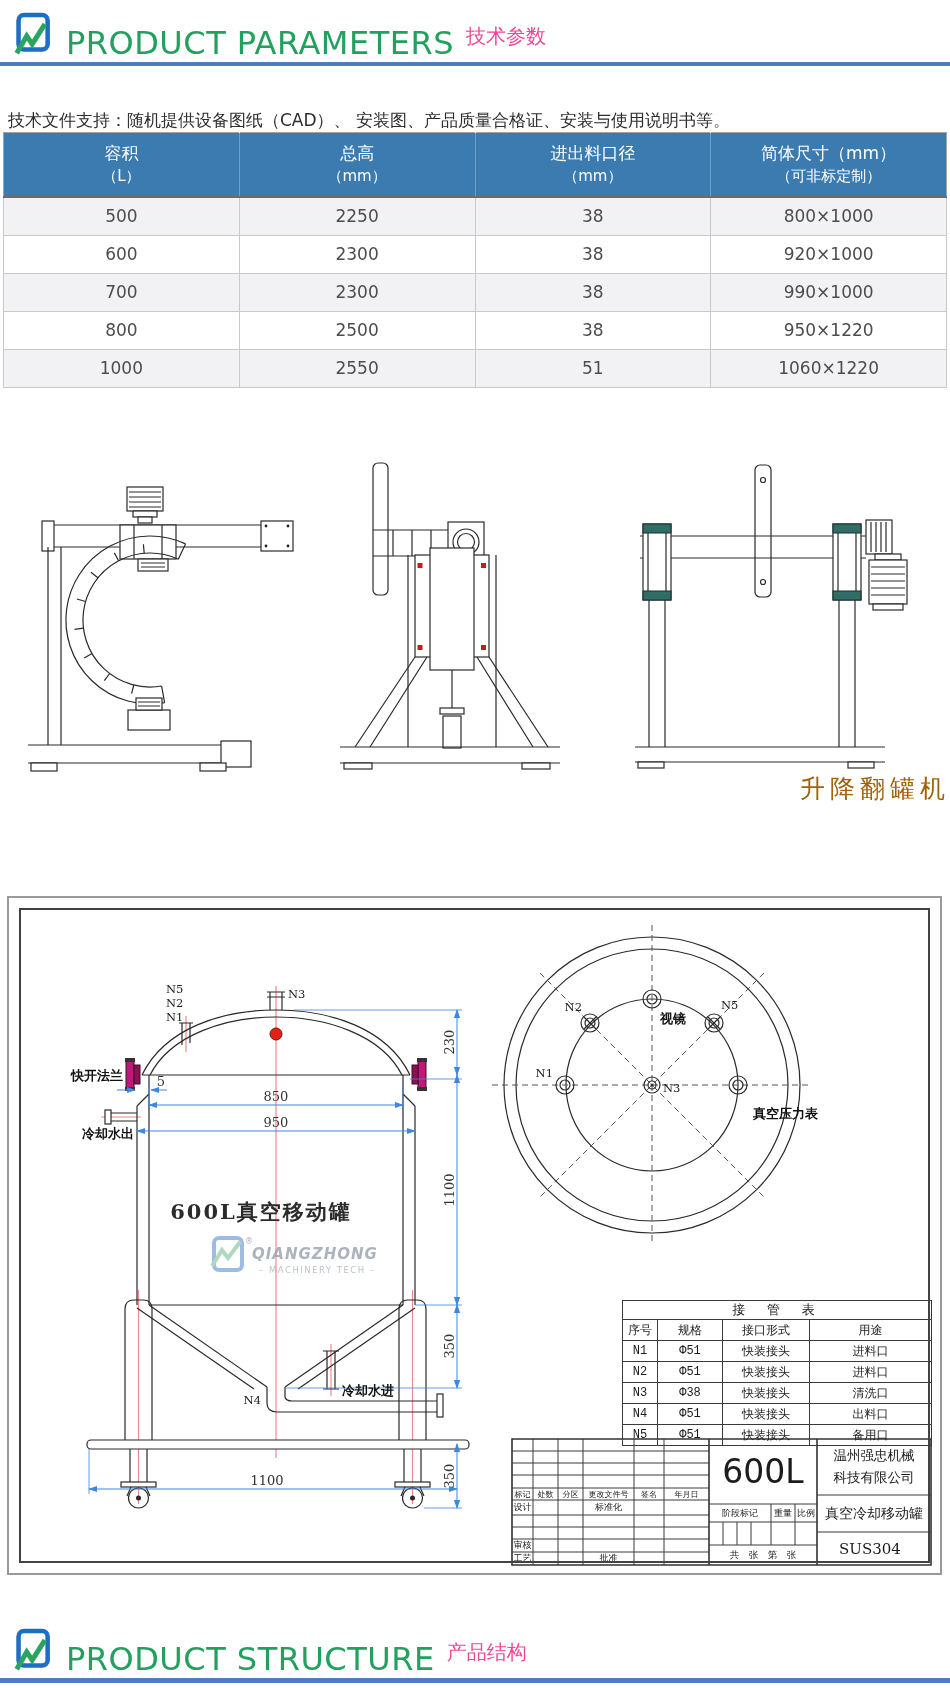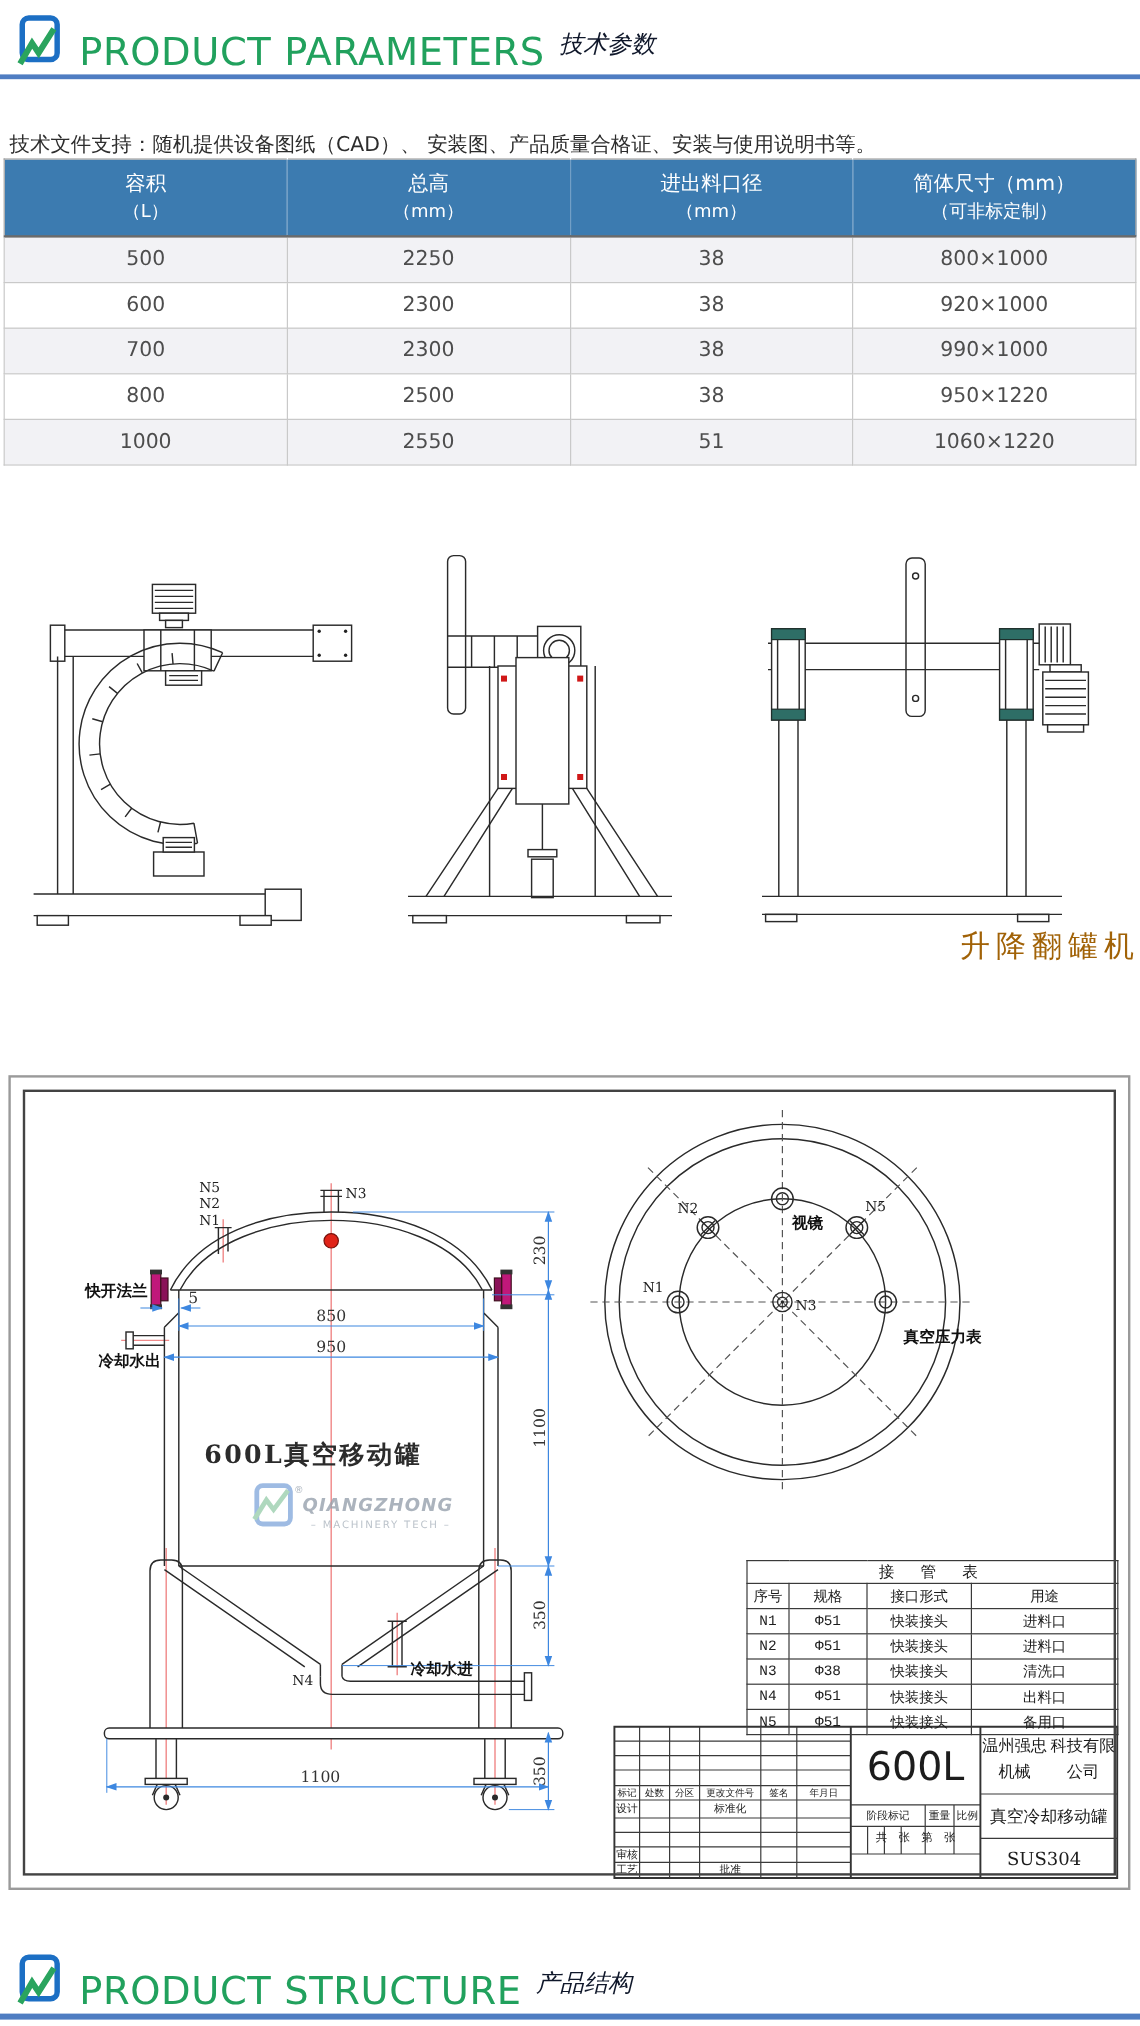--- a/index.html
+++ b/index.html
@@ -3,21 +3,21 @@
 <meta charset="utf-8">
 <style>
   html,body{margin:0;padding:0;background:#fff;}
   #page{position:relative;width:950px;height:1688px;background:#fff;overflow:hidden;
         font-family:"DejaVu Sans",sans-serif;}
 
   
   .sec-head{position:absolute;left:0;width:100%;height:54px;display:flex;align-items:center;padding-left:14px;box-sizing:border-box;}
   .sec-head .logo{width:40px;height:46px;margin-right:12px;flex:0 0 auto;}
   .sec-head .en{font-size:32px;color:#21a15d;letter-spacing:.5px;font-weight:400;margin-top:16px;}
-  .sec-head .zh{font-size:20px;color:#0f172a;margin-left:12px;padding-top:2px;font-style:italic;}
+  .sec-head .zh{font-size:20px;color:#ec4899;margin-left:12px;padding-top:2px;}
   .rule{position:absolute;left:0;width:100%;height:4px;background:#4f7dc2;}
   #rule-top{top:62px;}
   #rule-bottom{top:1678px;height:5px;}
   #head-top{top:8px;}
   #head-bottom{top:1624px;}
 
   
   .intro{position:absolute;left:8px;top:92px;font-size:17px;color:#2d2d2d;}
 
   
@@ -418,22 +418,22 @@
       <div class="tbc" style="left:655px;top:590px;width:45px;height:12px;font-size:8px">年月日</div>
       <div class="tbc" style="left:503px;top:602px;width:21px;height:15px;font-size:9px">设计</div>
       <div class="tbc" style="left:574px;top:602px;width:51px;height:15px;font-size:9px">标准化</div>
       <div class="tbc" style="left:503px;top:641px;width:21px;height:13px;font-size:9px">审核</div>
       <div class="tbc" style="left:503px;top:654px;width:21px;height:13px;font-size:9px">工艺</div>
       <div class="tbc" style="left:574px;top:654px;width:51px;height:13px;font-size:9px">批准</div>
       <div class="tbc" style="left:700px;top:541px;width:108px;height:65px;font-size:33px;font-family:'DejaVu Sans',sans-serif">600L</div>
       <div class="tbc" style="left:700px;top:606px;width:62px;height:18px;font-size:9px">阶段标记</div>
       <div class="tbc" style="left:762px;top:606px;width:24px;height:18px;font-size:9px">重量</div>
       <div class="tbc" style="left:786px;top:606px;width:22px;height:18px;font-size:9px">比例</div>
-      <div class="tbc" style="left:700px;top:623px;width:108px;height:20px;font-size:9.5px">共　张　第　张</div>
-      <div class="tbc" style="left:808px;top:543px;width:114px;height:52px;font-size:13.5px;flex-direction:row;line-height:1.6">
+      <div class="tbc" style="left:700px;top:647px;width:108px;height:20px;font-size:9.5px">共　张　第　张</div>
+      <div class="tbc" style="left:808px;top:543px;width:114px;height:52px;font-size:13.5px;flex-direction:column;line-height:1.6">
         <div>温州强忠机械</div>
         <div>科技有限公司</div>
       </div>
       <div class="tbc" style="left:808px;top:597px;width:114px;height:37px;font-size:14px">真空冷却移动罐</div>
       <div class="tbc" style="left:808px;top:634px;width:106px;height:33px;font-size:15px">SUS304</div>
     </div>
 
     <div class="sheet-inner"></div>
   </div>
 

